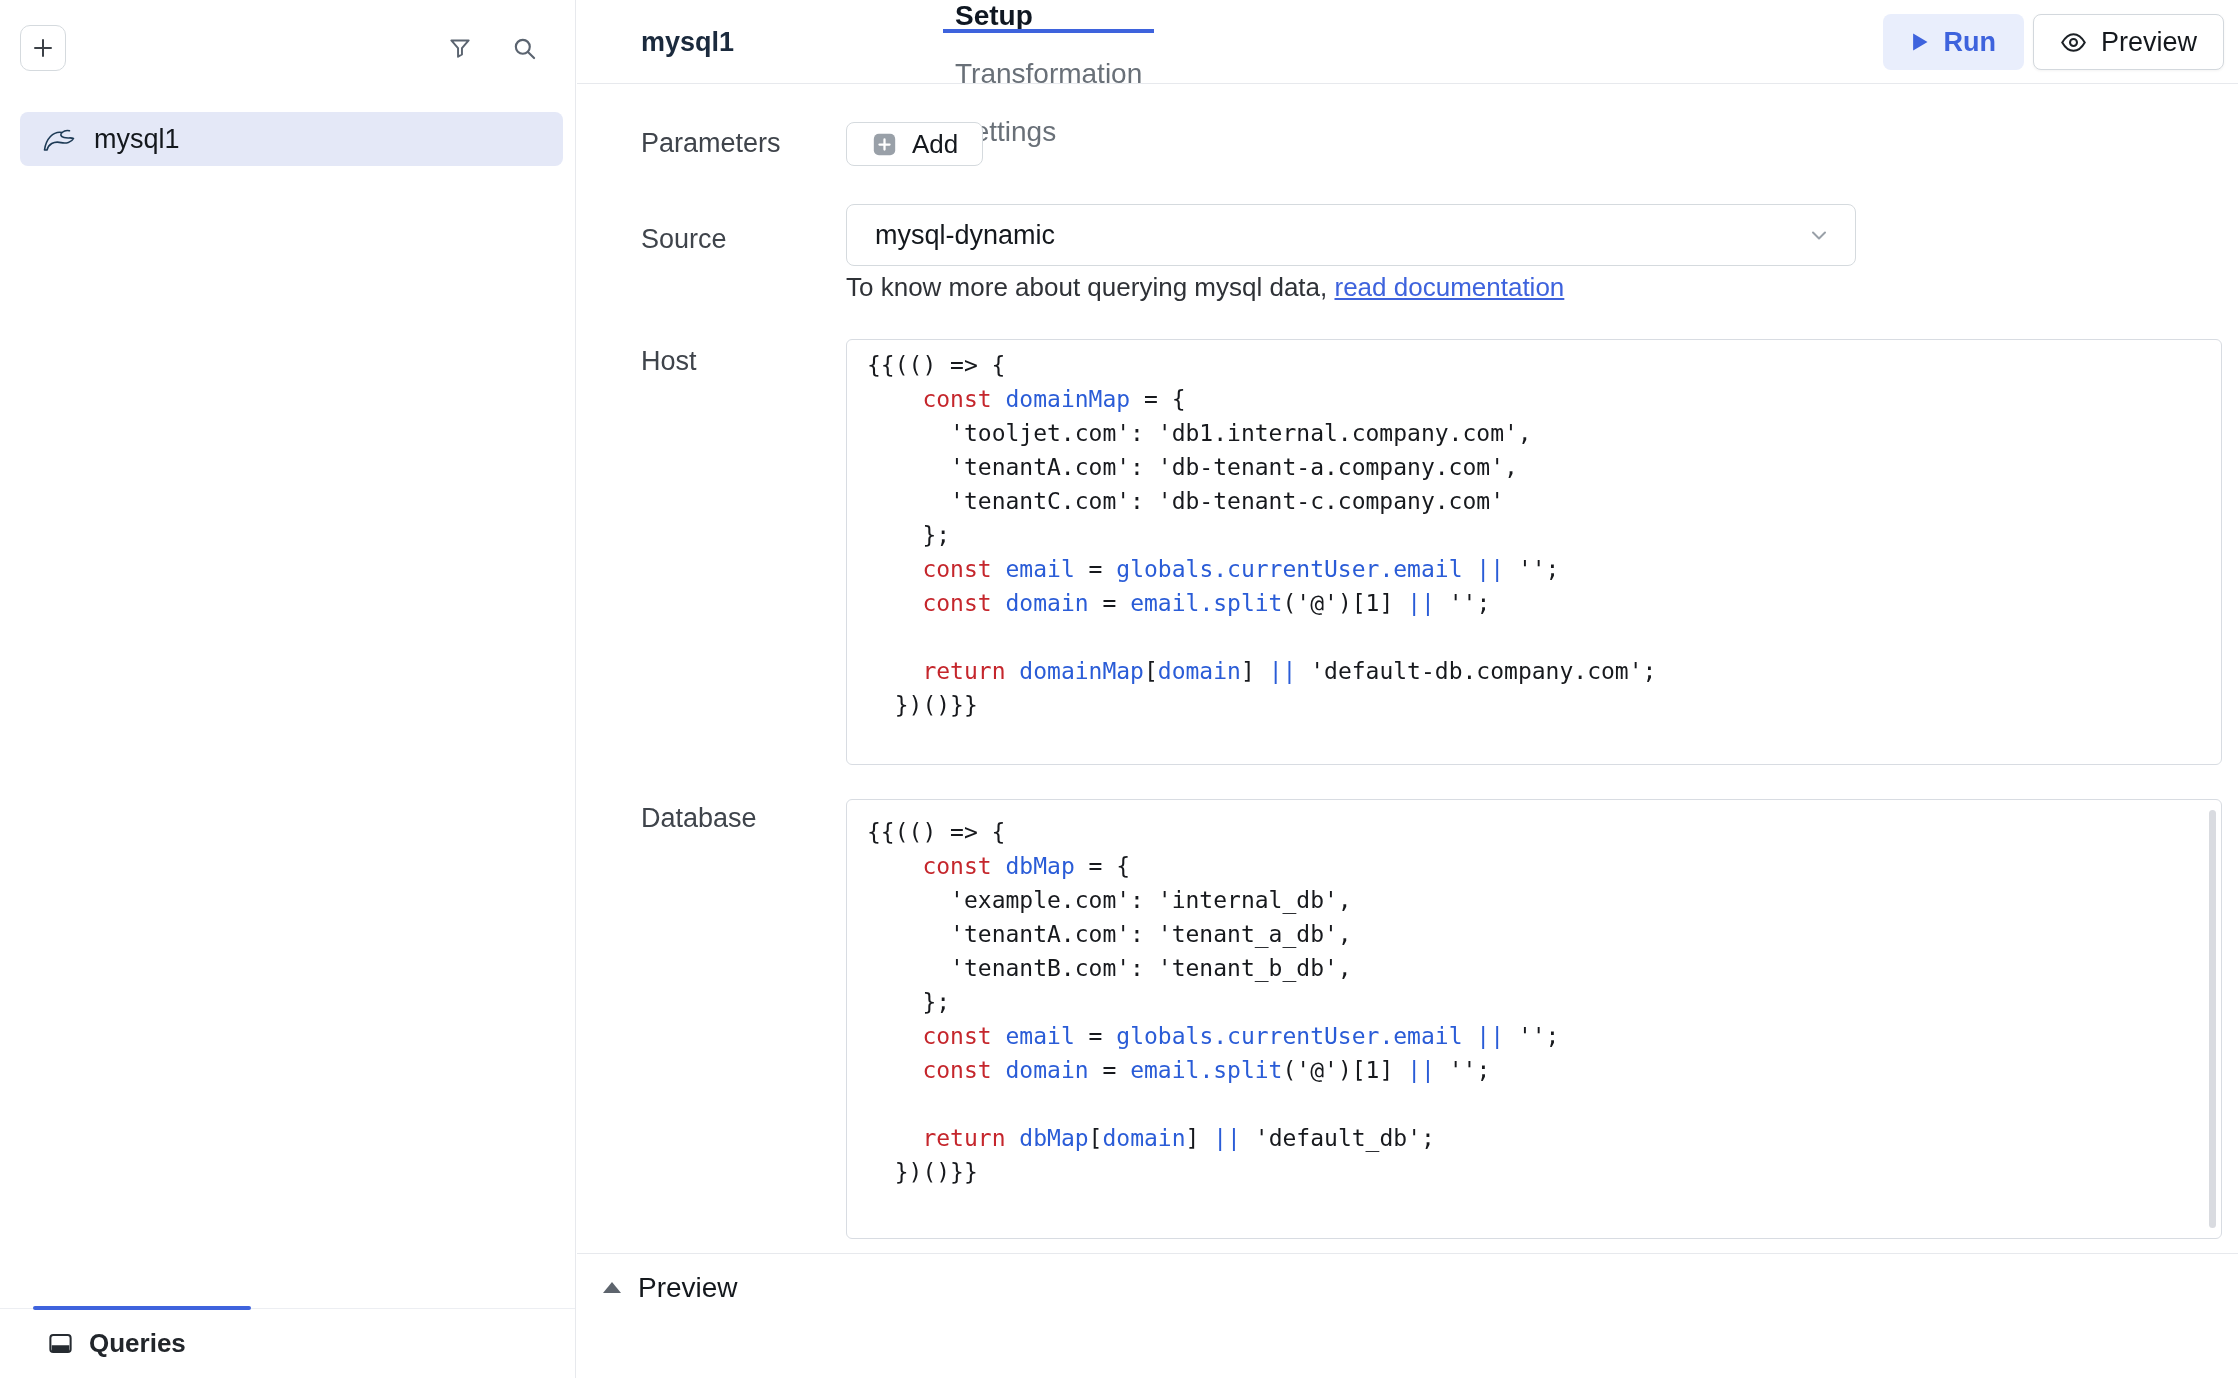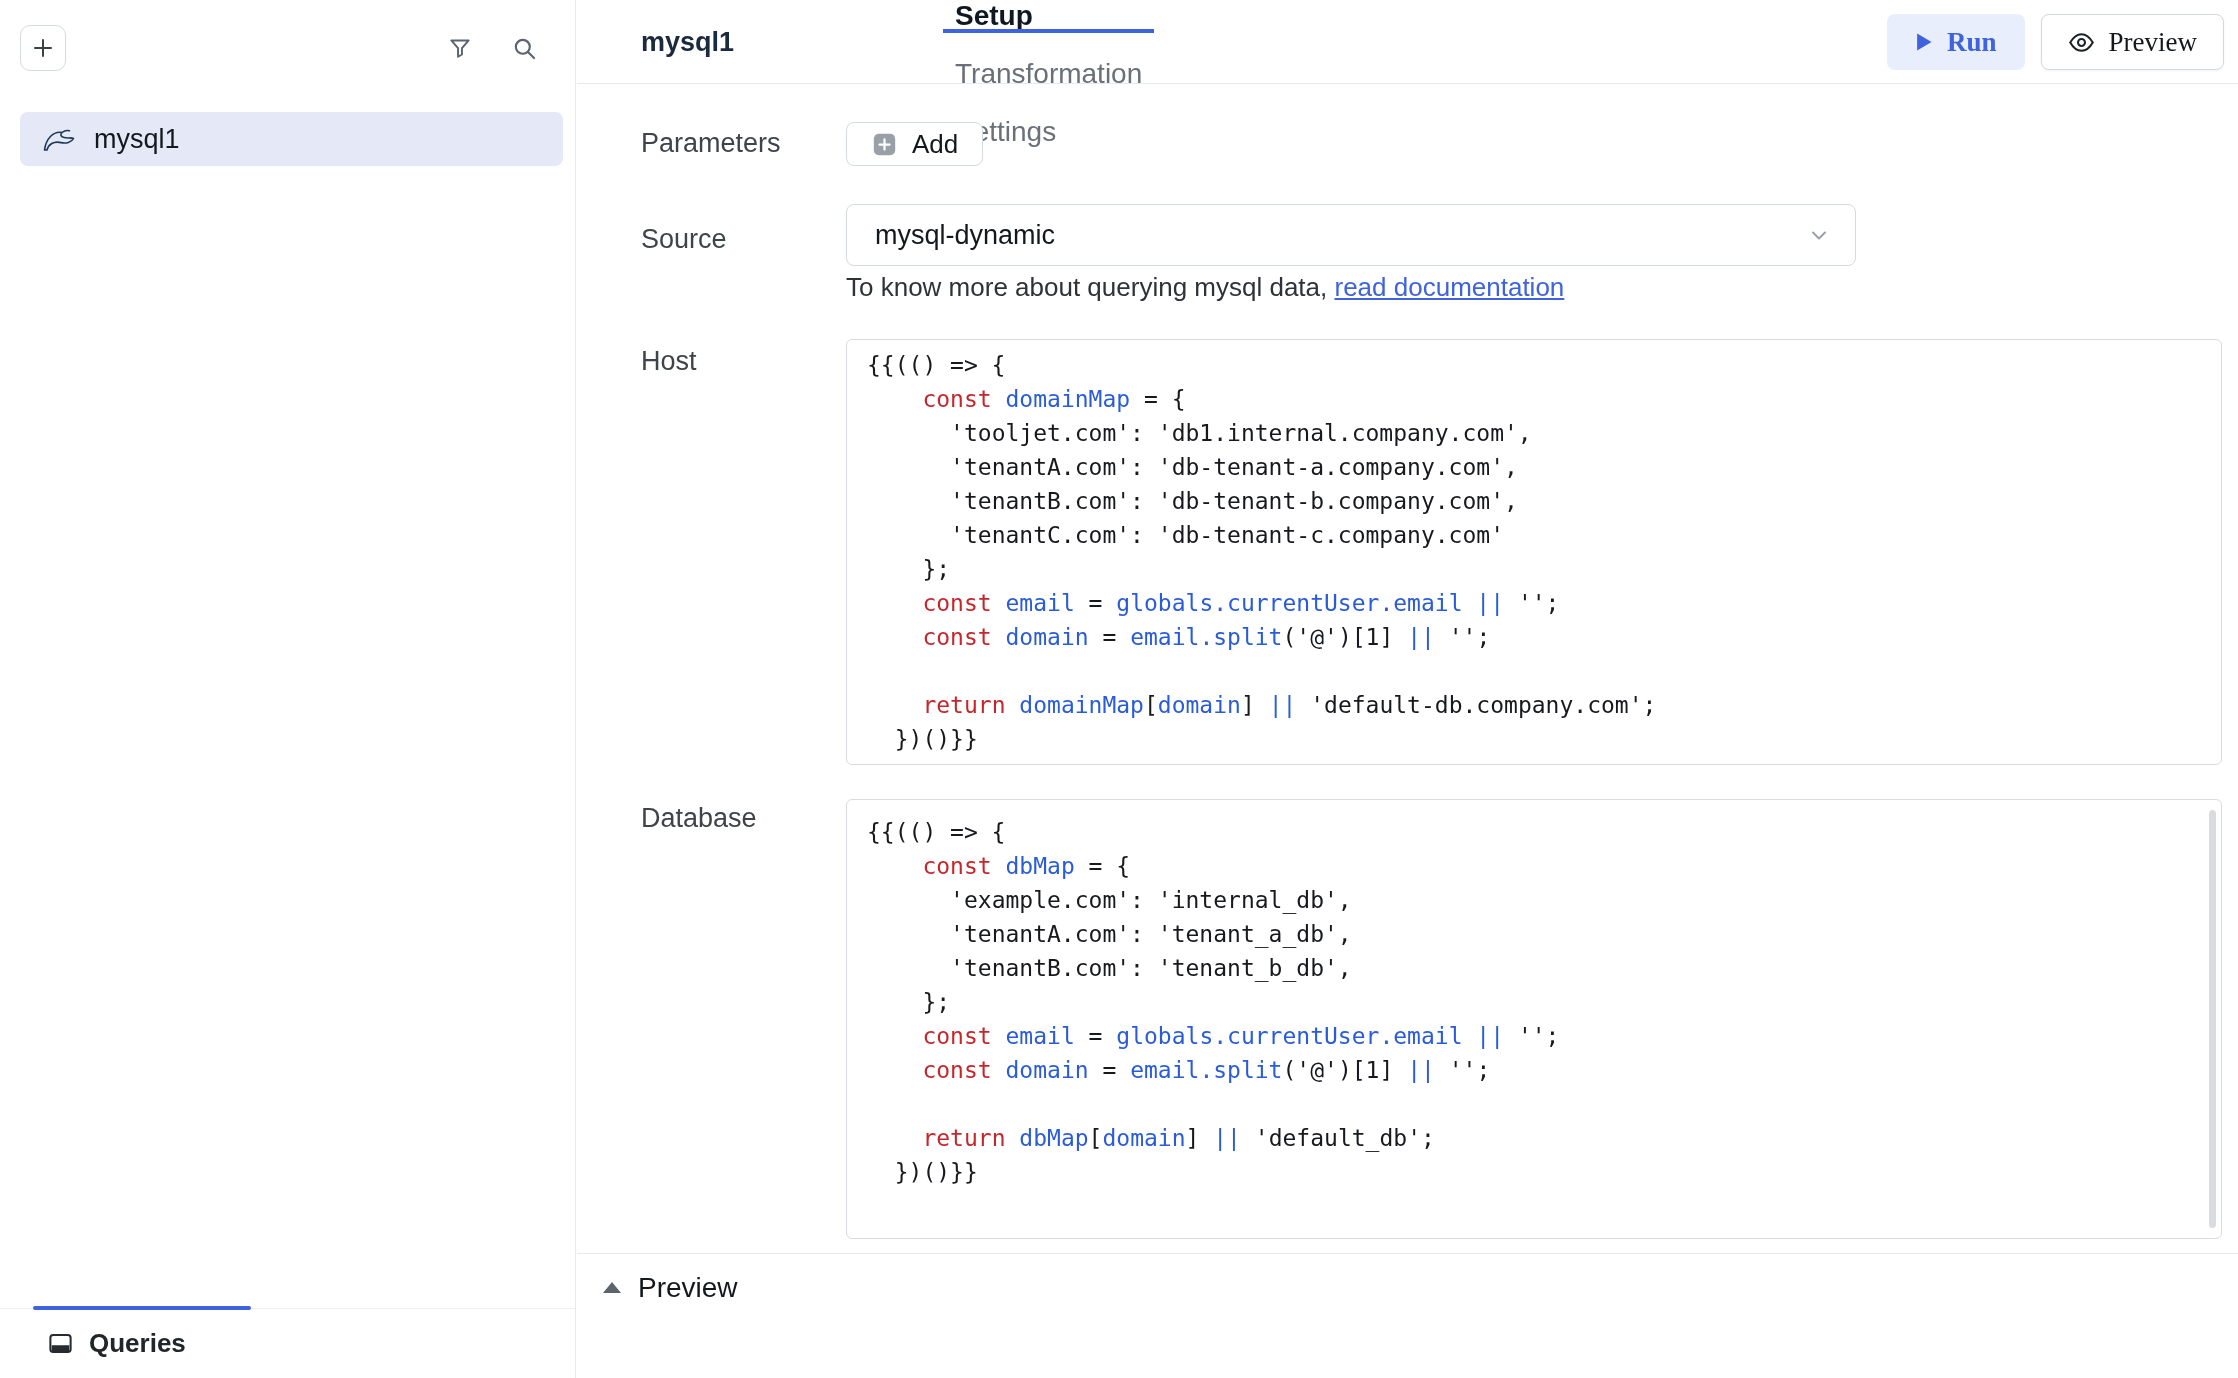--- a/index.html
+++ b/index.html
@@ -37,21 +37,21 @@
 
   
   .main{position:absolute;left:577px;top:0;width:1661px;height:1378px;background:#fff;}
   .main-header{position:absolute;top:0;left:0;right:0;height:84px;border-bottom:1px solid var(--divider);}
   .page-title{position:absolute;left:64px;top:50%;transform:translateY(-50%);font-size:27px;font-weight:600;color:#1b2a3d;}
   .tabs{position:absolute;left:366px;top:0;bottom:0;display:flex;gap:26px;flex-direction:column;}
   .tab{position:relative;display:flex;align-items:center;padding:0 12px;font-size:28px;font-weight:500;
     color:var(--tab-inactive);cursor:pointer;}
   .tab.active{color:#0f1722;font-weight:600;}
   .tab.active::after{content:'';position:absolute;left:0;right:0;bottom:-1px;height:4px;background:var(--accent);}
-  .actions{position:absolute;right:14px;top:14px;display:flex;gap:16px;font-family:Liberation Serif, serif;}
+  .actions{position:absolute;right:14px;top:14px;display:flex;gap:9px;}
   .run-btn{height:56px;padding:0 28px;background:var(--run-button-bg);color:var(--accent);border:none;border-radius:8px;
     font-size:27px;font-weight:600;display:flex;align-items:center;gap:14px;cursor:pointer;font-family:inherit;}
   .preview-btn{height:56px;padding:0 26px;background:#fff;color:var(--text-dark);border:1px solid #d3d8dd;border-radius:8px;
     font-size:27px;font-weight:500;display:flex;align-items:center;gap:14px;cursor:pointer;font-family:inherit;
     box-shadow:0 1px 3px rgba(0,0,0,0.05);}
 
   .field-label{position:absolute;left:64px;font-size:27px;color:var(--label);}
   .lbl-parameters{top:128px;}
   .lbl-source{top:224px;}
   .lbl-host{top:346px;}
@@ -197,21 +197,20 @@
     </div>
     <p class="source-help"><span>To know more about querying mysql data, </span><a class="doc-link">read documentation</a></p>
 
     <div class="field-label lbl-host">Host</div>
     <div class="code-box host">
       <div class="code">
           <div class="code-line"><span class="tk-p">{{(() =&gt; {</span></div>
           <div class="code-line"><span class="tk-p">    </span><span class="tk-k">const</span><span class="tk-p"> </span><span class="tk-v">domainMap</span><span class="tk-p"> = {</span></div>
           <div class="code-line"><span class="tk-p">      </span><span class="tk-s">'tooljet.com'</span><span class="tk-p">: </span><span class="tk-s">'db1.internal.company.com'</span><span class="tk-p">,</span></div>
           <div class="code-line"><span class="tk-p">      </span><span class="tk-s">'tenantA.com'</span><span class="tk-p">: </span><span class="tk-s">'db-tenant-a.company.com'</span><span class="tk-p">,</span></div>
-          <div class="code-line"><span class="tk-p">      </span><span class="tk-s">'tenantB.com'</span><span class="tk-p">: </span><span class="tk-s">'db-tenant-b.company.com'</span><span class="tk-p">,</span></div>
           <div class="code-line"><span class="tk-p">      </span><span class="tk-s">'tenantC.com'</span><span class="tk-p">: </span><span class="tk-s">'db-tenant-c.company.com'</span></div>
           <div class="code-line"><span class="tk-p">    };</span></div>
           <div class="code-line"><span class="tk-p">    </span><span class="tk-k">const</span><span class="tk-p"> </span><span class="tk-v">email</span><span class="tk-p"> = </span><span class="tk-v">globals.currentUser.email</span><span class="tk-p"> </span><span class="tk-o">||</span><span class="tk-p"> </span><span class="tk-s">''</span><span class="tk-p">;</span></div>
           <div class="code-line"><span class="tk-p">    </span><span class="tk-k">const</span><span class="tk-p"> </span><span class="tk-v">domain</span><span class="tk-p"> = </span><span class="tk-v">email.split</span><span class="tk-p">(</span><span class="tk-s">'@'</span><span class="tk-p">)[1] </span><span class="tk-o">||</span><span class="tk-p"> </span><span class="tk-s">''</span><span class="tk-p">;</span></div>
           <div class="code-line">&nbsp;</div>
           <div class="code-line"><span class="tk-p">    </span><span class="tk-k">return</span><span class="tk-p"> </span><span class="tk-v">domainMap</span><span class="tk-p">[</span><span class="tk-v">domain</span><span class="tk-p">] </span><span class="tk-o">||</span><span class="tk-p"> </span><span class="tk-s">'default-db.company.com'</span><span class="tk-p">;</span></div>
           <div class="code-line"><span class="tk-p">  })()}}</span></div>
         </div>
     </div>
 

